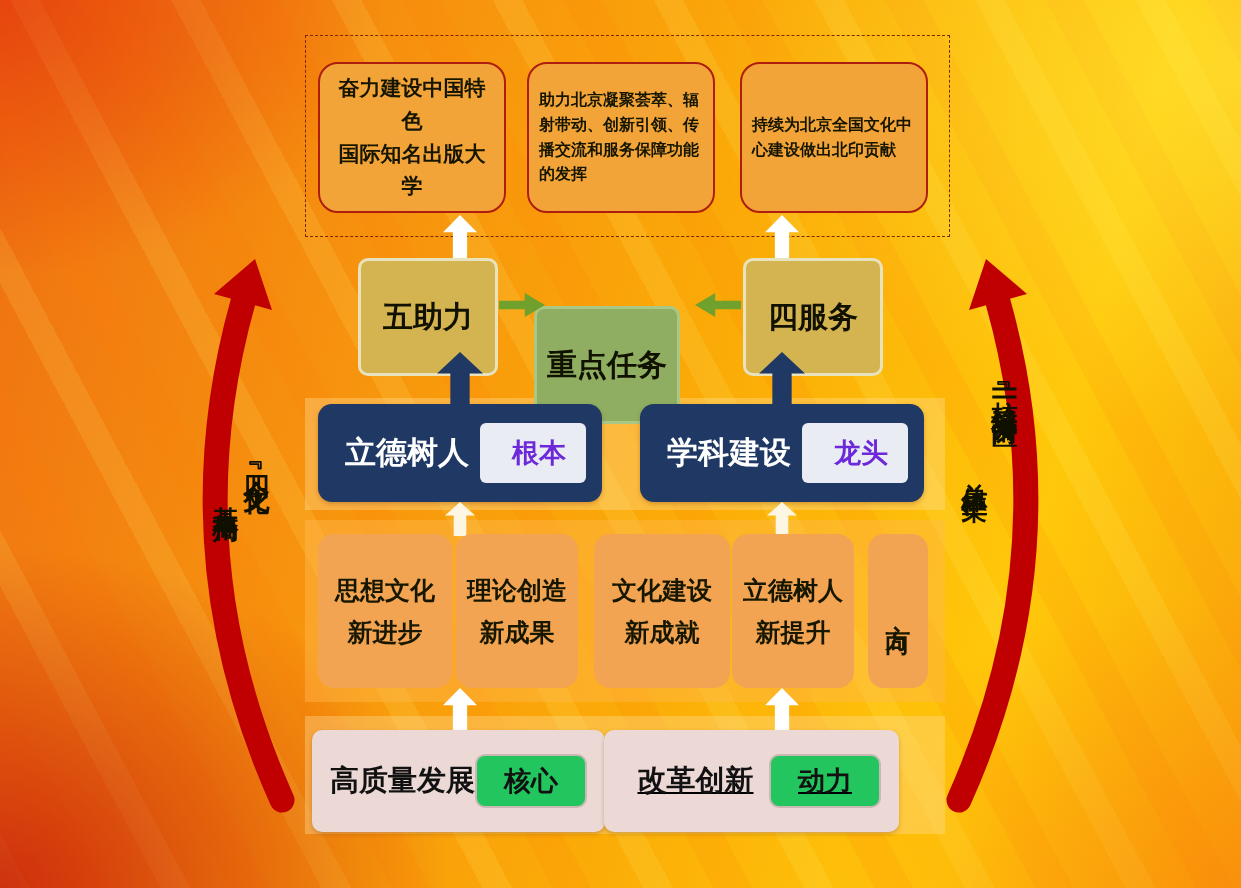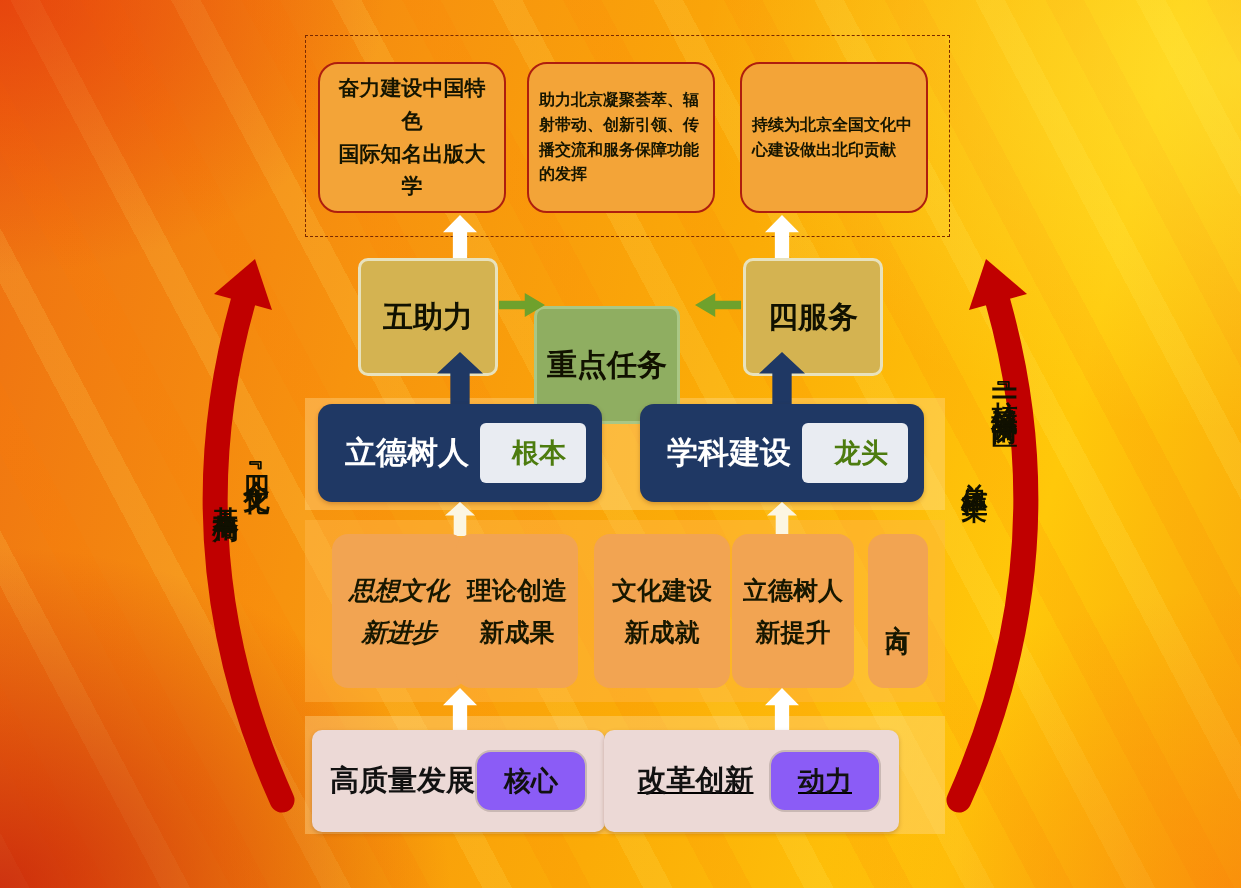--- a/index.html
+++ b/index.html
@@ -69,40 +69,40 @@
   .pillar {
     position:absolute; top:404px; height:98px; width:284px;
     background:#1f3864; border-radius:14px;
     display:flex; align-items:center; padding:0 16px;
     box-shadow:0 2px 4px rgba(90,30,0,0.25);
   }
   .pillar .title { flex:1; text-align:center; color:#ffffff; font-size:31px; font-weight:bold; }
   .pillar .tag {
     width:106px; height:60px; background:#e9ecf2; border-radius:6px;
     display:flex; align-items:center; justify-content:center;
-    color:#4d7c0f; font-size:27px; font-weight:bold;padding-left:12px;
+    color:#6d28d9; font-size:27px; font-weight:bold;padding-left:12px;
   }
 
   .culture-box {
     position:absolute; top:534px; height:154px; border-radius:16px;
     background:#f2a452;
     display:flex; align-items:center; justify-content:center;
     font-size:25px; font-weight:bold; color:#171700;
     white-space:pre-line; text-align:center; line-height:1.7;
   }
 
   .driver {
     position:absolute; top:730px; height:102px;
     background:#ecd9d6; border-radius:10px;
     display:flex; align-items:center; padding:8px 18px;
     box-shadow:0 2px 4px rgba(90,30,0,0.25);
   }
   .driver .title { flex:1; text-align:center; color:#111; font-size:29px; font-weight:bold; }
   .driver .tag {
-    width:112px; height:62px; background:#8b5cf6; border:2px solid #c9b8b4; border-radius:16px;
+    width:112px; height:54px; background:#22c55e; border:2px solid #c9b8b4; border-radius:10px;
     display:flex; align-items:center; justify-content:center;
     color:#111; font-size:27px; font-weight:bold;
   }
 </style>
 </head>
 <body>
 
 <div class="stage">
 
   <svg class="curves" width="1241" height="888" viewBox="0 0 1241 888">
@@ -157,21 +157,21 @@
     <div class="tag">根本</div>
   </div>
   <div class="pillar" style="left:640px;">
     <span class="title">学科建设</span>
     <div class="tag">龙头</div>
   </div>
 
   <div class="up-arrow cream-arrow" style="left:445px; top:502px;"></div>
   <div class="up-arrow cream-arrow" style="left:767px; top:502px;"></div>
 
-  <div class="culture-box" style="left:332px; width:134px;font-style:italic;">
+  <div class="culture-box" style="left:318px; width:134px;">
     <span>思想文化
 新进步</span>
   </div>
   <div class="culture-box" style="left:456px; width:122px;">
     <span>理论创造
 新成果</span>
   </div>
   <div class="culture-box" style="left:594px; width:136px;">
     <span>文化建设
 新成就</span>

